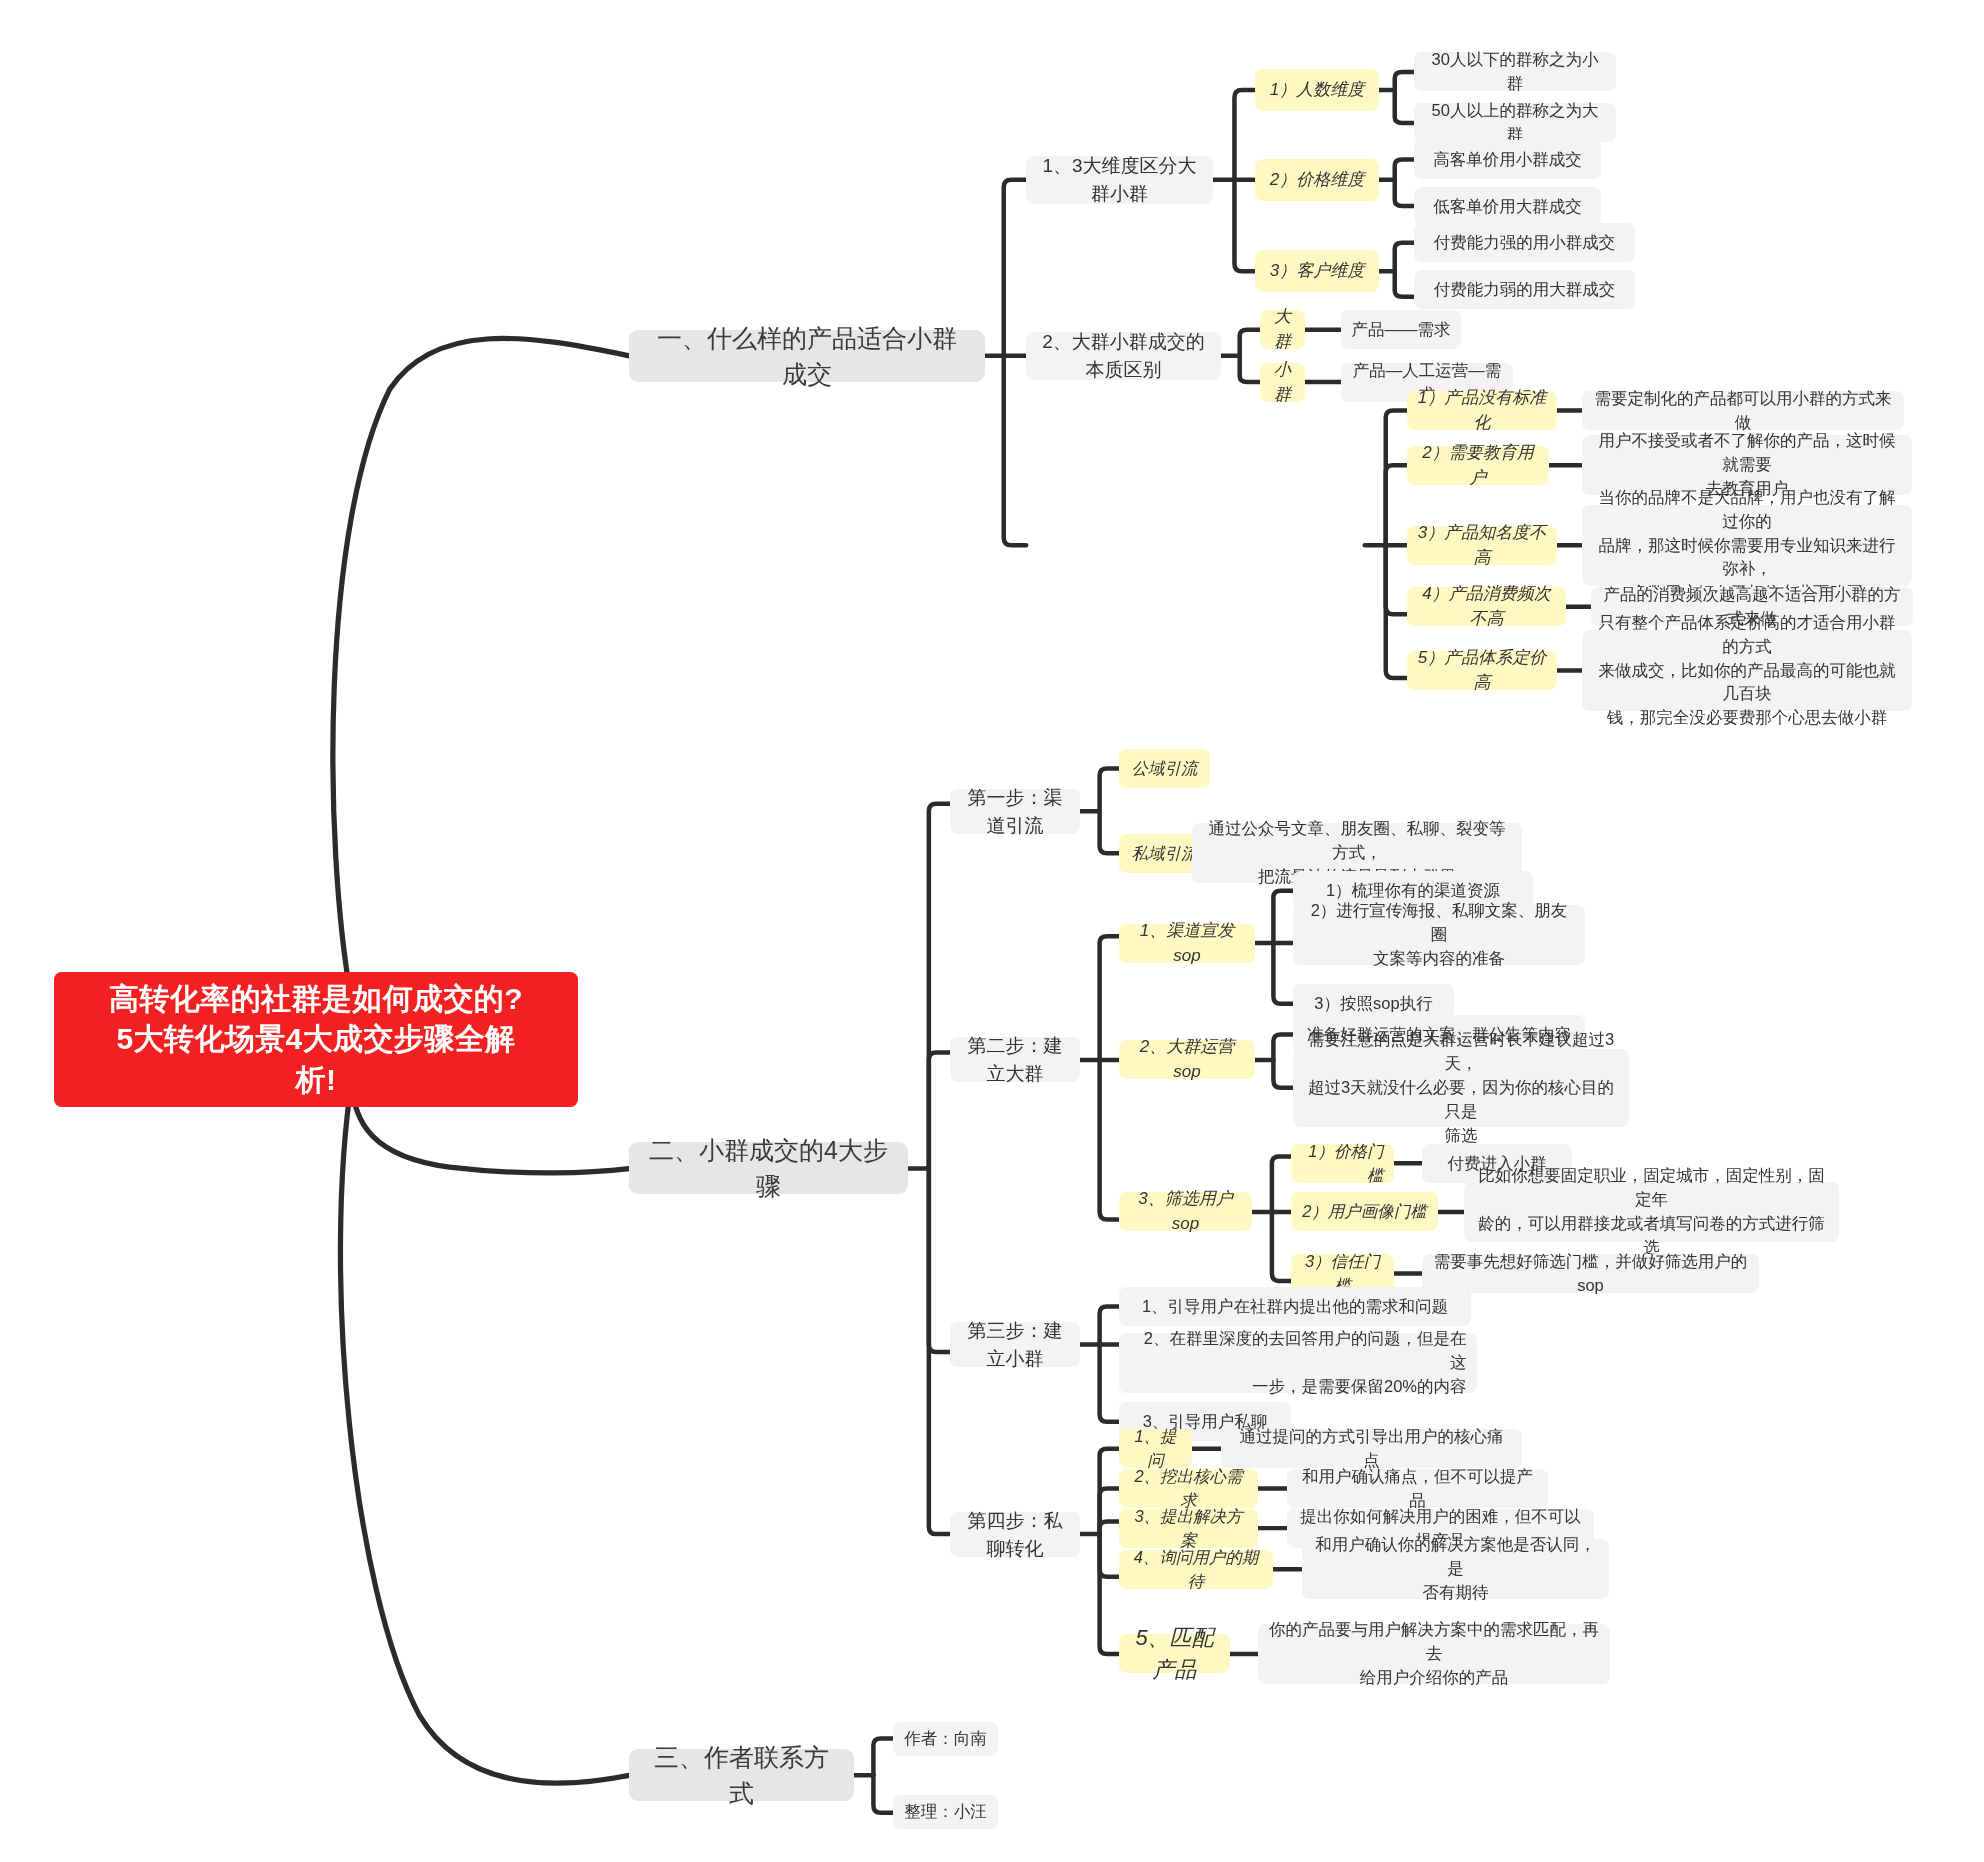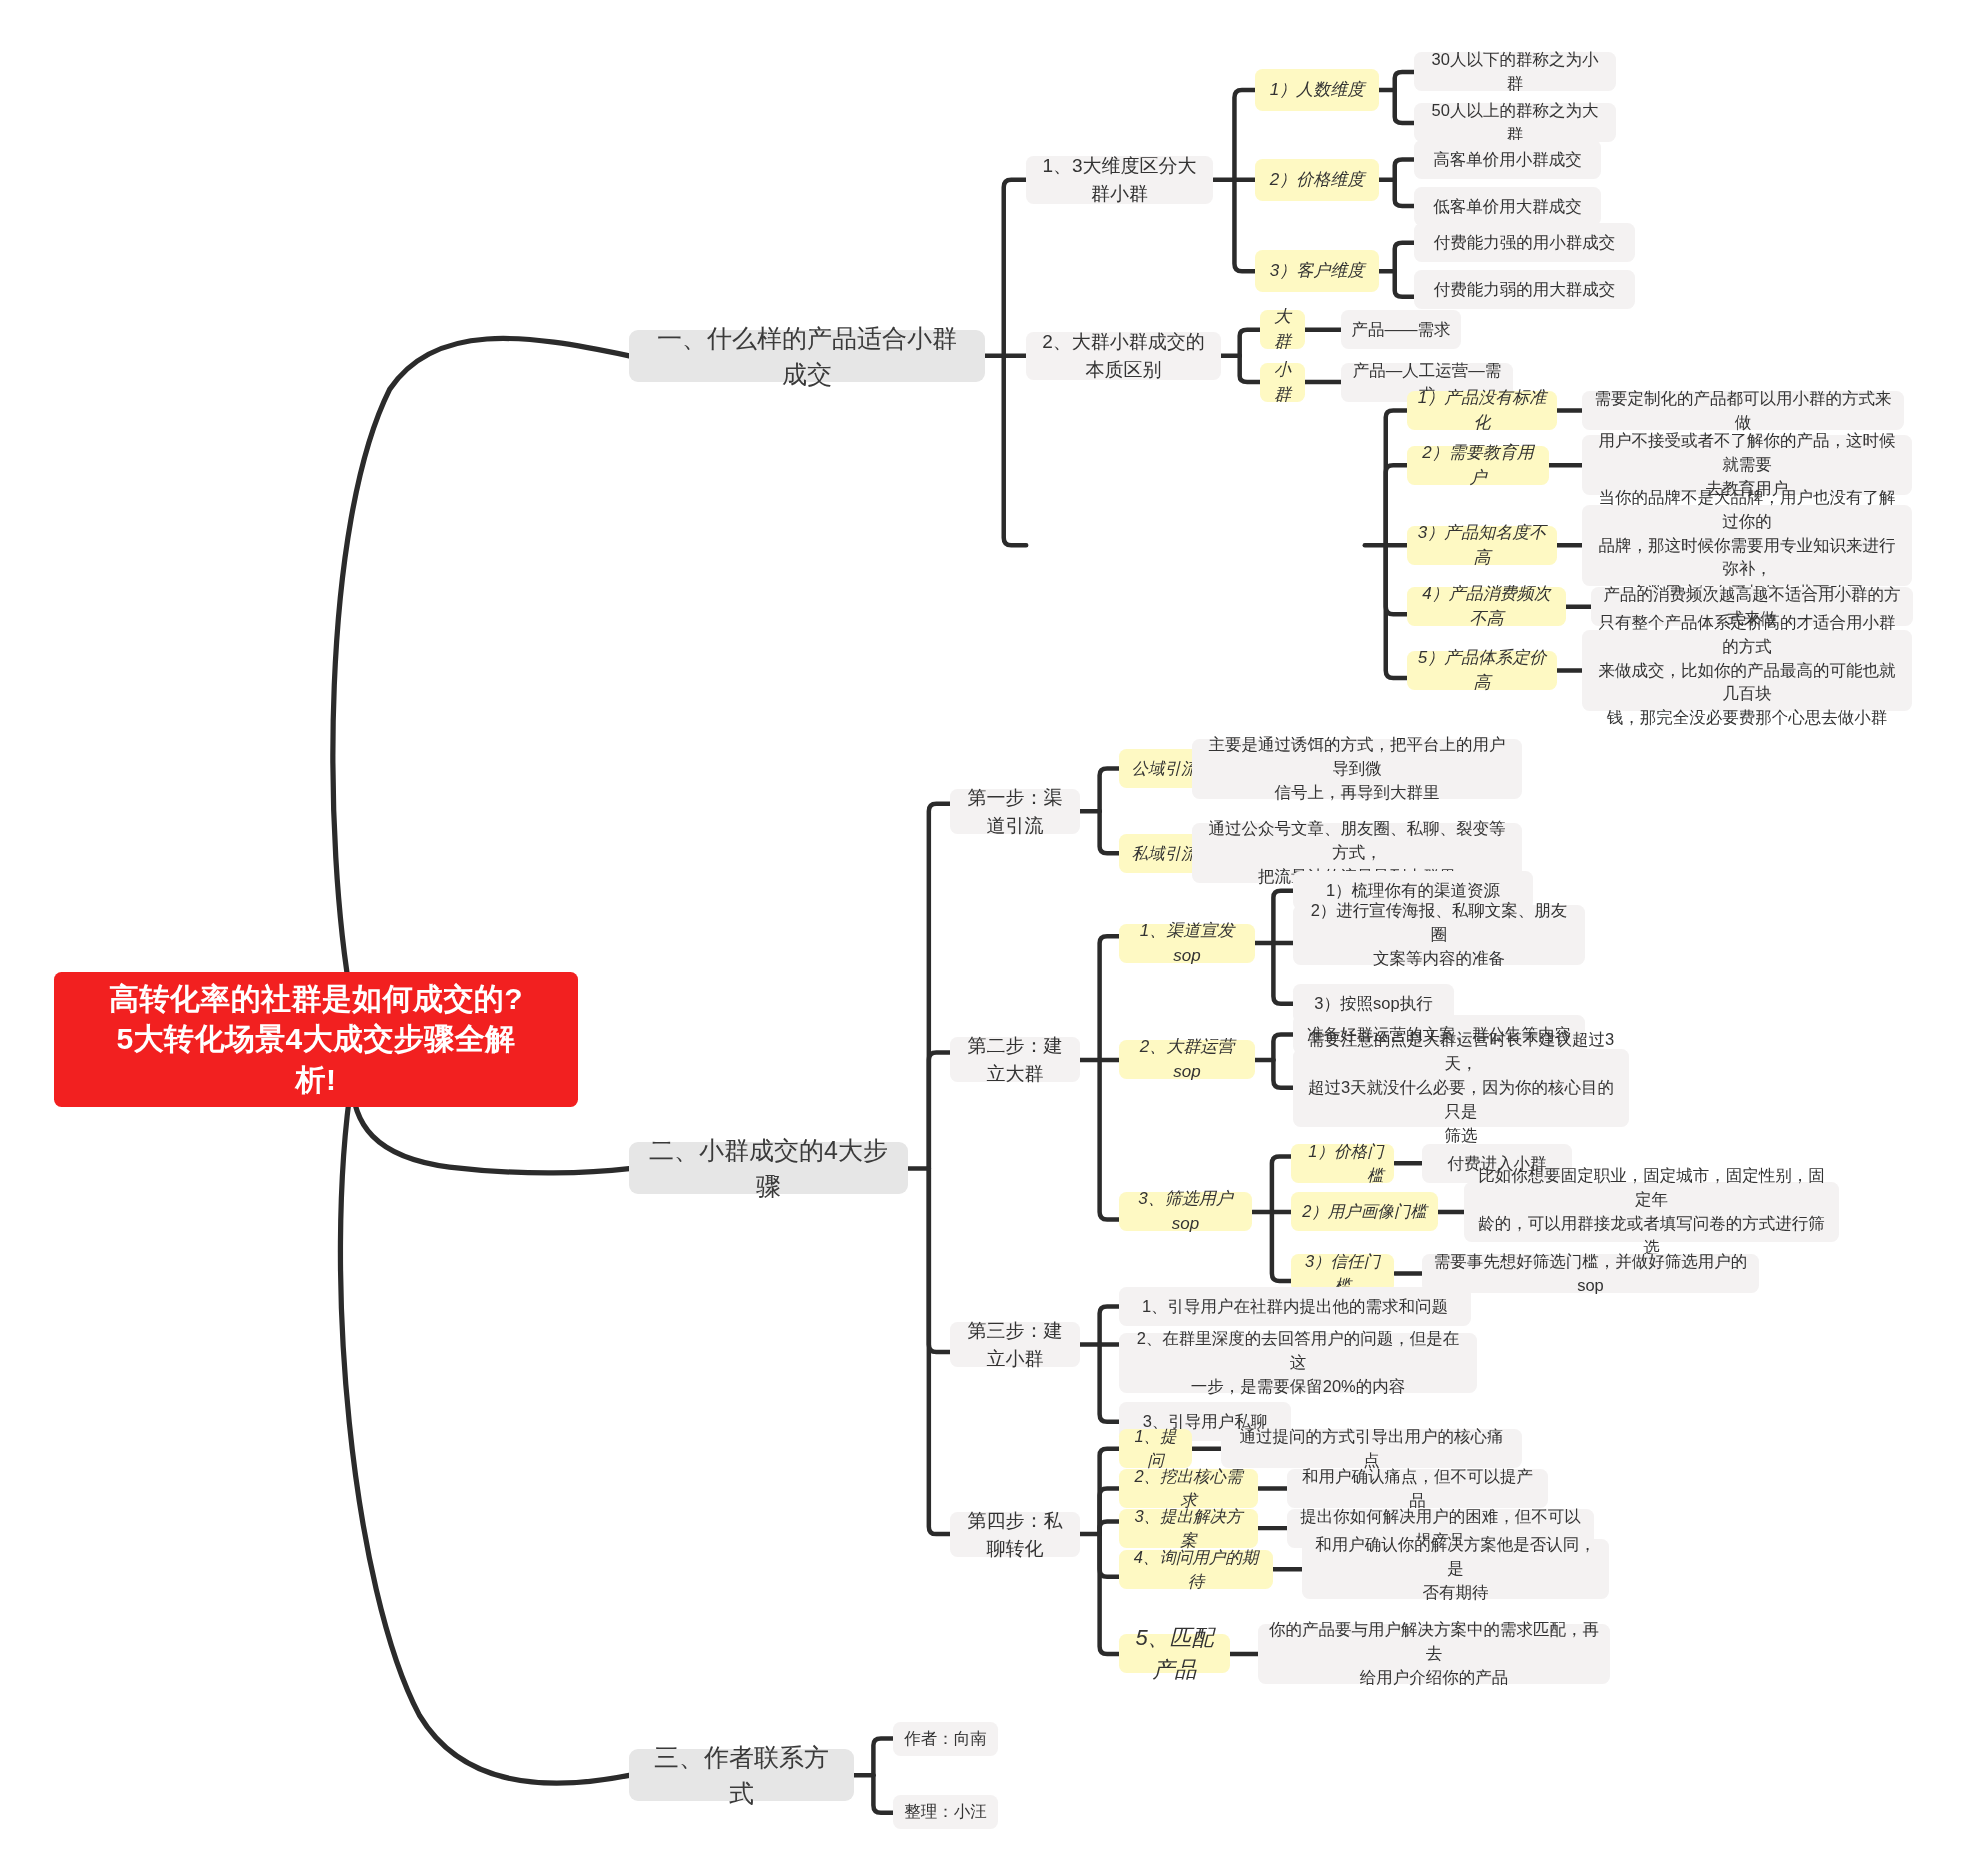--- a/index.html
+++ b/index.html
@@ -229,22 +229,20 @@
 
   <div class="node lvl3" style="left:1407px;top:651px;width:150px;height:39px;">5）产品体系定价高</div>
   <div class="node leaf" style="left:1582px;top:630px;width:330px;height:81px;">只有整个产品体系定价高的才适合用小群的方式
 来做成交，比如你的产品最高的可能也就几百块
 钱，那完全没必要费那个心思去做小群</div>
 
   <div class="node lvl1" style="left:629px;top:1142px;width:279px;height:52px;">二、小群成交的4大步骤</div>
 
   <div class="node lvl2" style="left:950px;top:789px;width:130px;height:45px;">第一步：渠道引流</div>
   <div class="node lvl3" style="left:1119px;top:749px;width:91px;height:39px;font-size:16.5px;">公域引流</div>
-  <div class="node leaf" style="left:1192px;top:739px;width:330px;height:60px;">主要是通过诱饵的方式，把平台上的用户导到微
-信号上，再导到大群里</div>
   <div class="node lvl3" style="left:1119px;top:834px;width:91px;height:39px;font-size:16.5px;">私域引流</div>
   <div class="node leaf" style="left:1192px;top:823px;width:330px;height:60px;">通过公众号文章、朋友圈、私聊、裂变等方式，
 把流量池的流量导到大群里</div>
 
   <div class="node lvl2" style="left:950px;top:1037px;width:130px;height:45px;">第二步：建立大群</div>
 
   <div class="node lvl3" style="left:1119px;top:924px;width:136px;height:39px;">1、渠道宣发sop</div>
   <div class="node leaf" style="left:1293px;top:871px;width:240px;height:39px;">1）梳理你有的渠道资源</div>
   <div class="node leaf" style="left:1293px;top:905px;width:292px;height:60px;">2）进行宣传海报、私聊文案、朋友圈
 文案等内容的准备</div>
@@ -260,21 +258,21 @@
   <div class="node lvl3" style="left:1291px;top:1144px;width:103px;height:39px;font-size:16.5px;text-align:right;">1）价格门槛</div>
   <div class="node leaf" style="left:1422px;top:1144px;width:150px;height:39px;">付费进入小群</div>
   <div class="node lvl3" style="left:1291px;top:1192px;width:147px;height:39px;font-size:16.5px;">2）用户画像门槛</div>
   <div class="node leaf" style="left:1464px;top:1182px;width:375px;height:60px;">比如你想要固定职业，固定城市，固定性别，固定年
 龄的，可以用群接龙或者填写问卷的方式进行筛选</div>
   <div class="node lvl3" style="left:1291px;top:1254px;width:103px;height:39px;font-size:16.5px;">3）信任门槛</div>
   <div class="node leaf" style="left:1422px;top:1254px;width:337px;height:39px;">需要事先想好筛选门槛，并做好筛选用户的sop</div>
 
   <div class="node lvl2" style="left:950px;top:1322px;width:130px;height:45px;">第三步：建立小群</div>
   <div class="node leaf" style="left:1119px;top:1287px;width:352px;height:39px;">1、引导用户在社群内提出他的需求和问题</div>
-  <div class="node leaf" style="left:1119px;top:1333px;width:358px;height:60px;">2、在群里深度的去回答用户的问题，但是在这
+  <div class="node leaf" style="left:1119px;top:1333px;width:358px;height:60px;text-align:right;">2、在群里深度的去回答用户的问题，但是在这
 一步，是需要保留20%的内容</div>
   <div class="node leaf" style="left:1119px;top:1402px;width:172px;height:39px;">3、引导用户私聊</div>
 
   <div class="node lvl2" style="left:950px;top:1512px;width:130px;height:45px;">第四步：私聊转化</div>
 
   <div class="node lvl3" style="left:1119px;top:1429px;width:73px;height:39px;font-size:16.5px;">1、提问</div>
   <div class="node leaf" style="left:1221px;top:1429px;width:301px;height:39px;">通过提问的方式引导出用户的核心痛点</div>
 
   <div class="node lvl3" style="left:1119px;top:1469px;width:139px;height:39px;font-size:16.5px;">2、挖出核心需求</div>
   <div class="node leaf" style="left:1287px;top:1469px;width:261px;height:39px;">和用户确认痛点，但不可以提产品</div>

